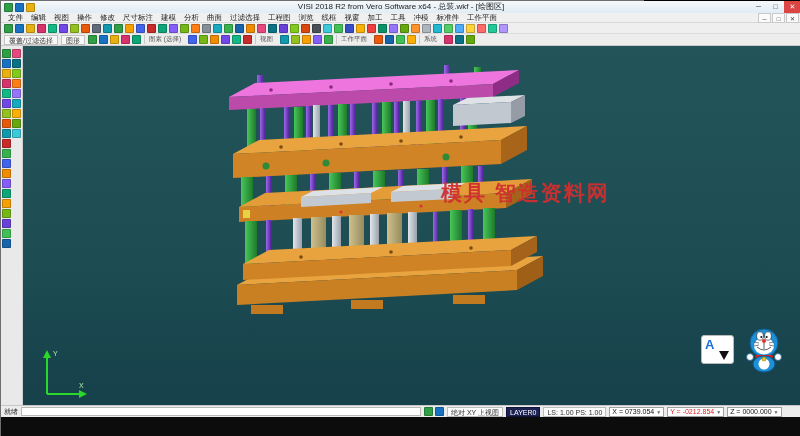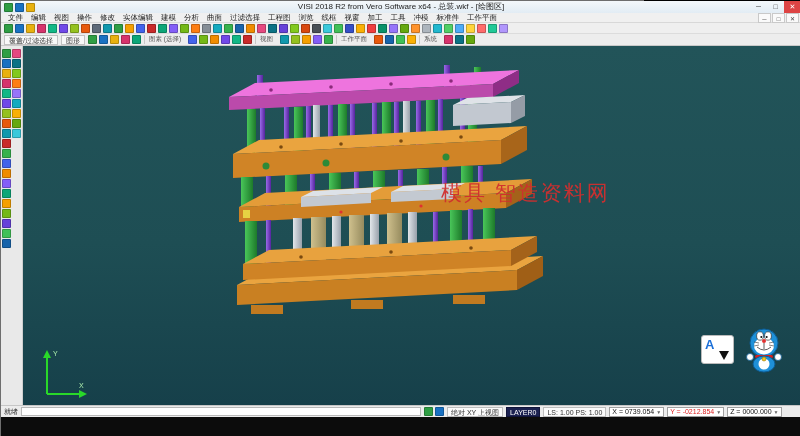--- a/index.html
+++ b/index.html
@@ -39,21 +39,21 @@
   .leftdock { position:absolute; left:0; top:45px; width:22px; height:359px; background:#e9e9e9;
               border-right:1px solid #cfcfcf; }
   .dockcol { position:absolute; display:flex; flex-direction:column; gap:1px; }
   .dockcol.c1 { left:1px; top:3px; }
   .dockcol.c2 { left:11px; top:3px; }
 
   
   .viewport { position:absolute; left:22px; top:45px; width:778px; height:359px;
               background:linear-gradient(180deg,#225459 0%, #1e4e54 55%, #16404a 100%); overflow:hidden; }
   .model-svg { position:absolute; left:168px; top:8px; }
-  .watermark { position:absolute; left:418px; top:133px; font-size:21px; font-weight:normal;
+  .watermark { position:absolute; left:418px; top:133px; font-size:21px; font-weight:bold;
                color:#d02f2f; letter-spacing:2px; opacity:.95; white-space:nowrap; }
   .stamp { position:absolute; left:678px; top:289px; width:33px; height:29px; background:#fff;
            border-radius:3px; border:1px solid #bbb; }
   .stamp .letter { position:absolute; left:3px; top:1px; font-size:13px; font-weight:bold; color:#1b6fd8; }
   .stamp .mark { position:absolute; right:4px; bottom:3px; width:0; height:0;
                  border-left:5px solid transparent; border-right:5px solid transparent; border-top:9px solid #111; }
   .doraemon { position:absolute; left:715px; top:281px; }
   .axis { position:absolute; left:10px; top:298px; }
 
   
@@ -91,21 +91,21 @@
     </div>
   </div>
 
   <div class="menubar">
     <div class="iconrow">
         <span class="menu-item">文件</span>
         <span class="menu-item">编辑</span>
         <span class="menu-item">视图</span>
         <span class="menu-item">操作</span>
         <span class="menu-item">修改</span>
-        <span class="menu-item">实体编辑</span>
+        <span class="menu-item">尺寸标注</span>
         <span class="menu-item">建模</span>
         <span class="menu-item">分析</span>
         <span class="menu-item">曲面</span>
         <span class="menu-item">过滤选择</span>
         <span class="menu-item">工程图</span>
         <span class="menu-item">浏览</span>
         <span class="menu-item">线框</span>
         <span class="menu-item">视窗</span>
         <span class="menu-item">加工</span>
         <span class="menu-item">工具</span>

